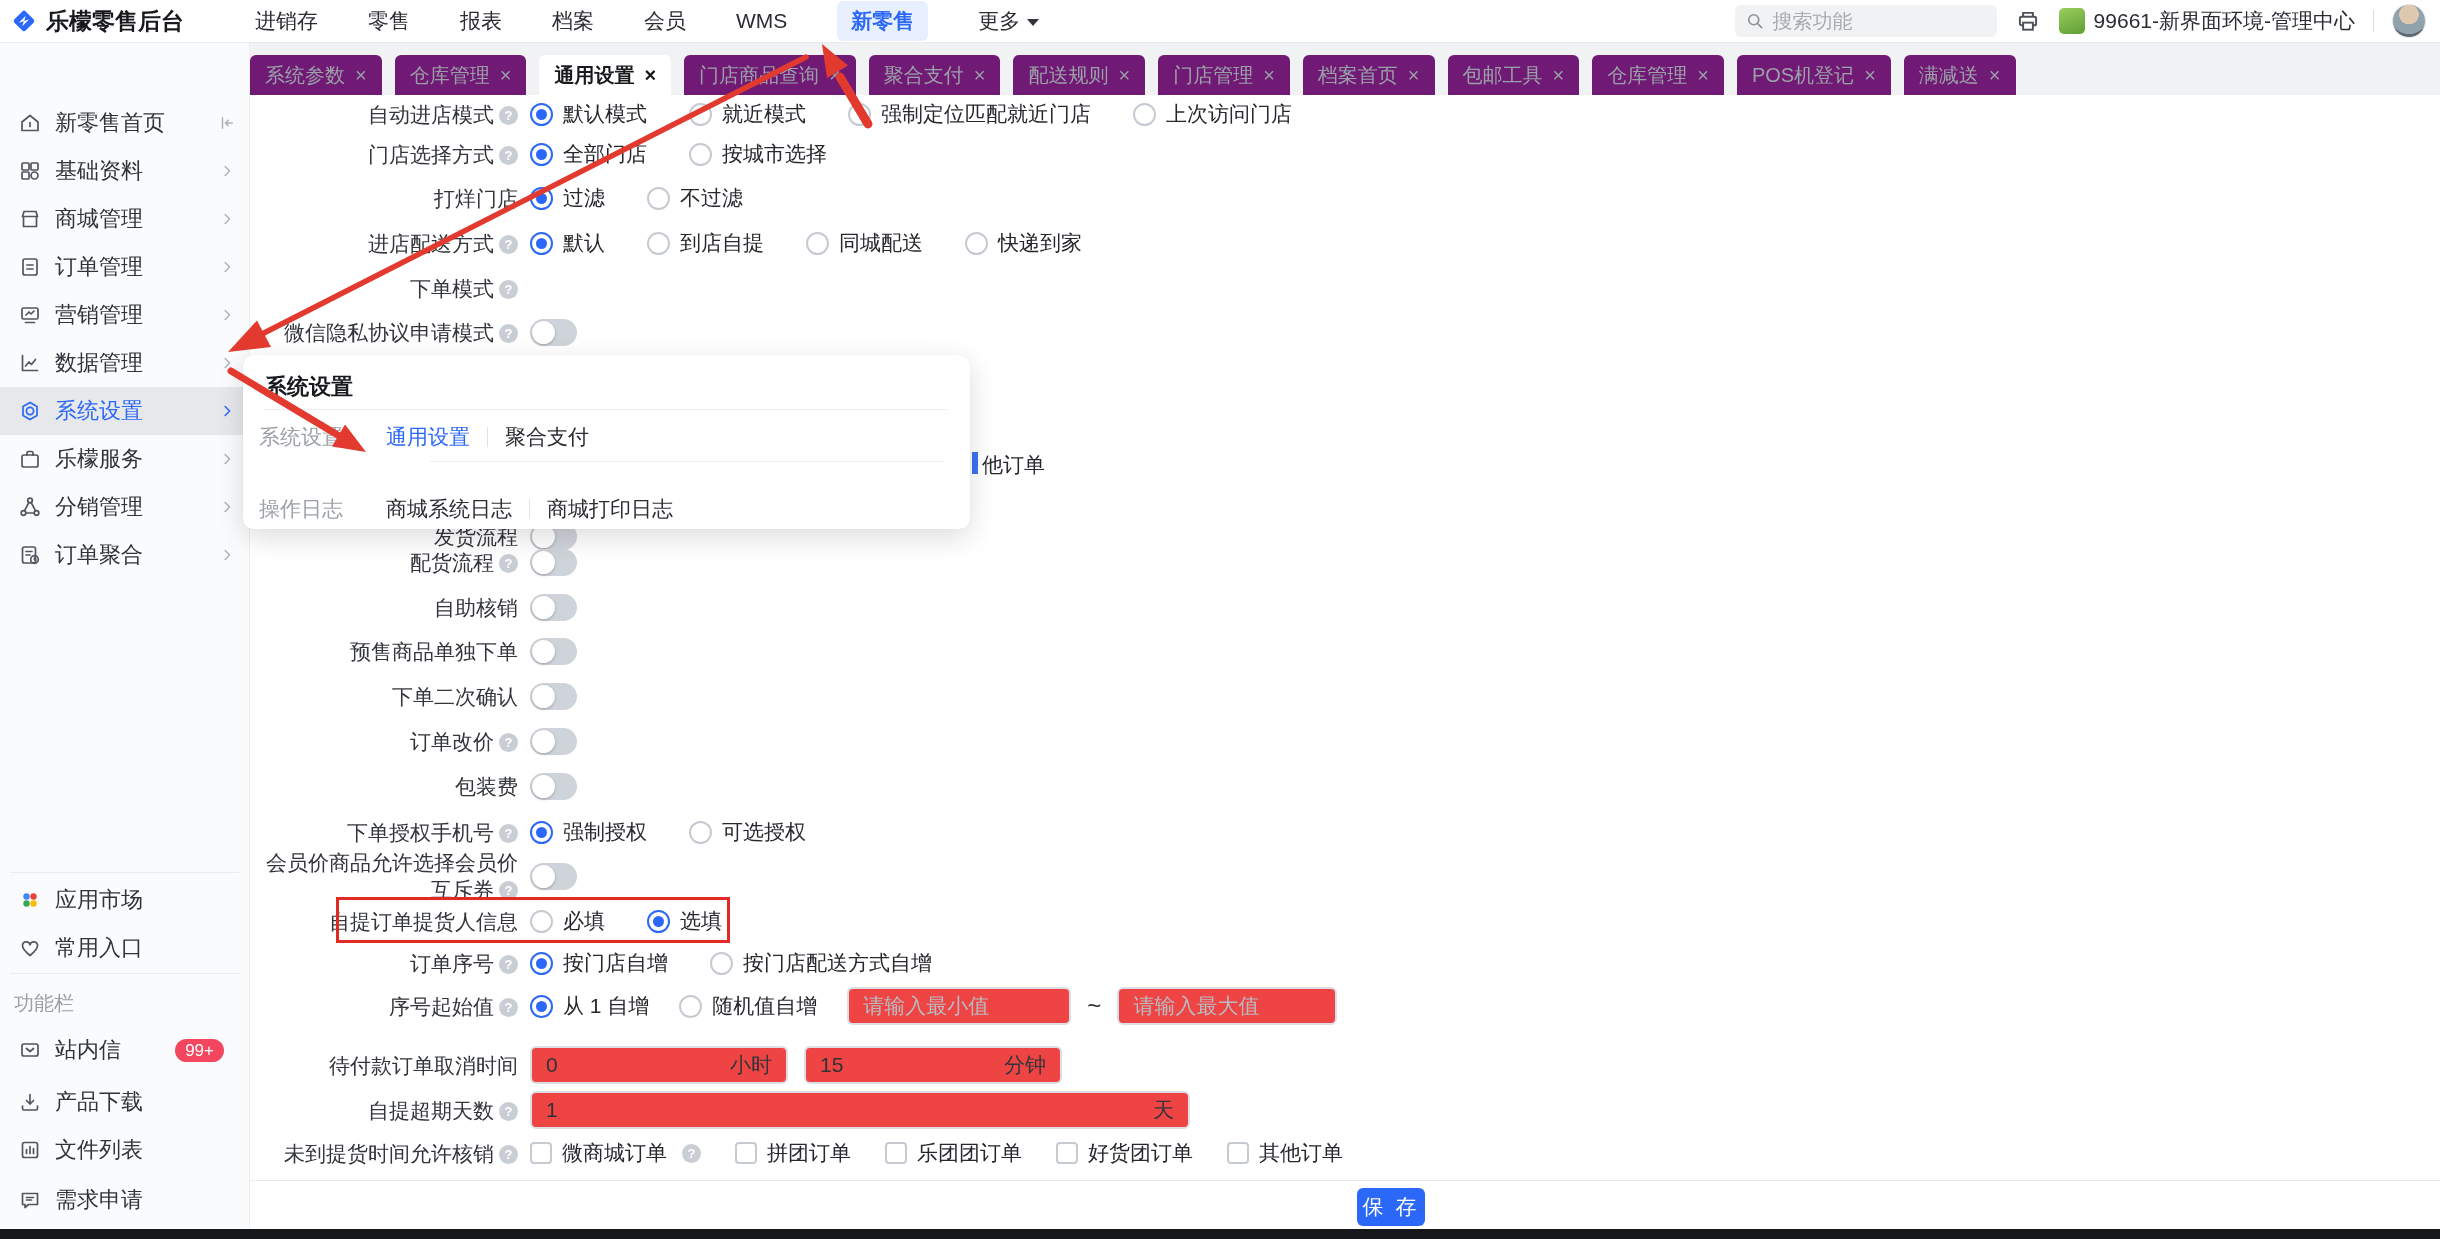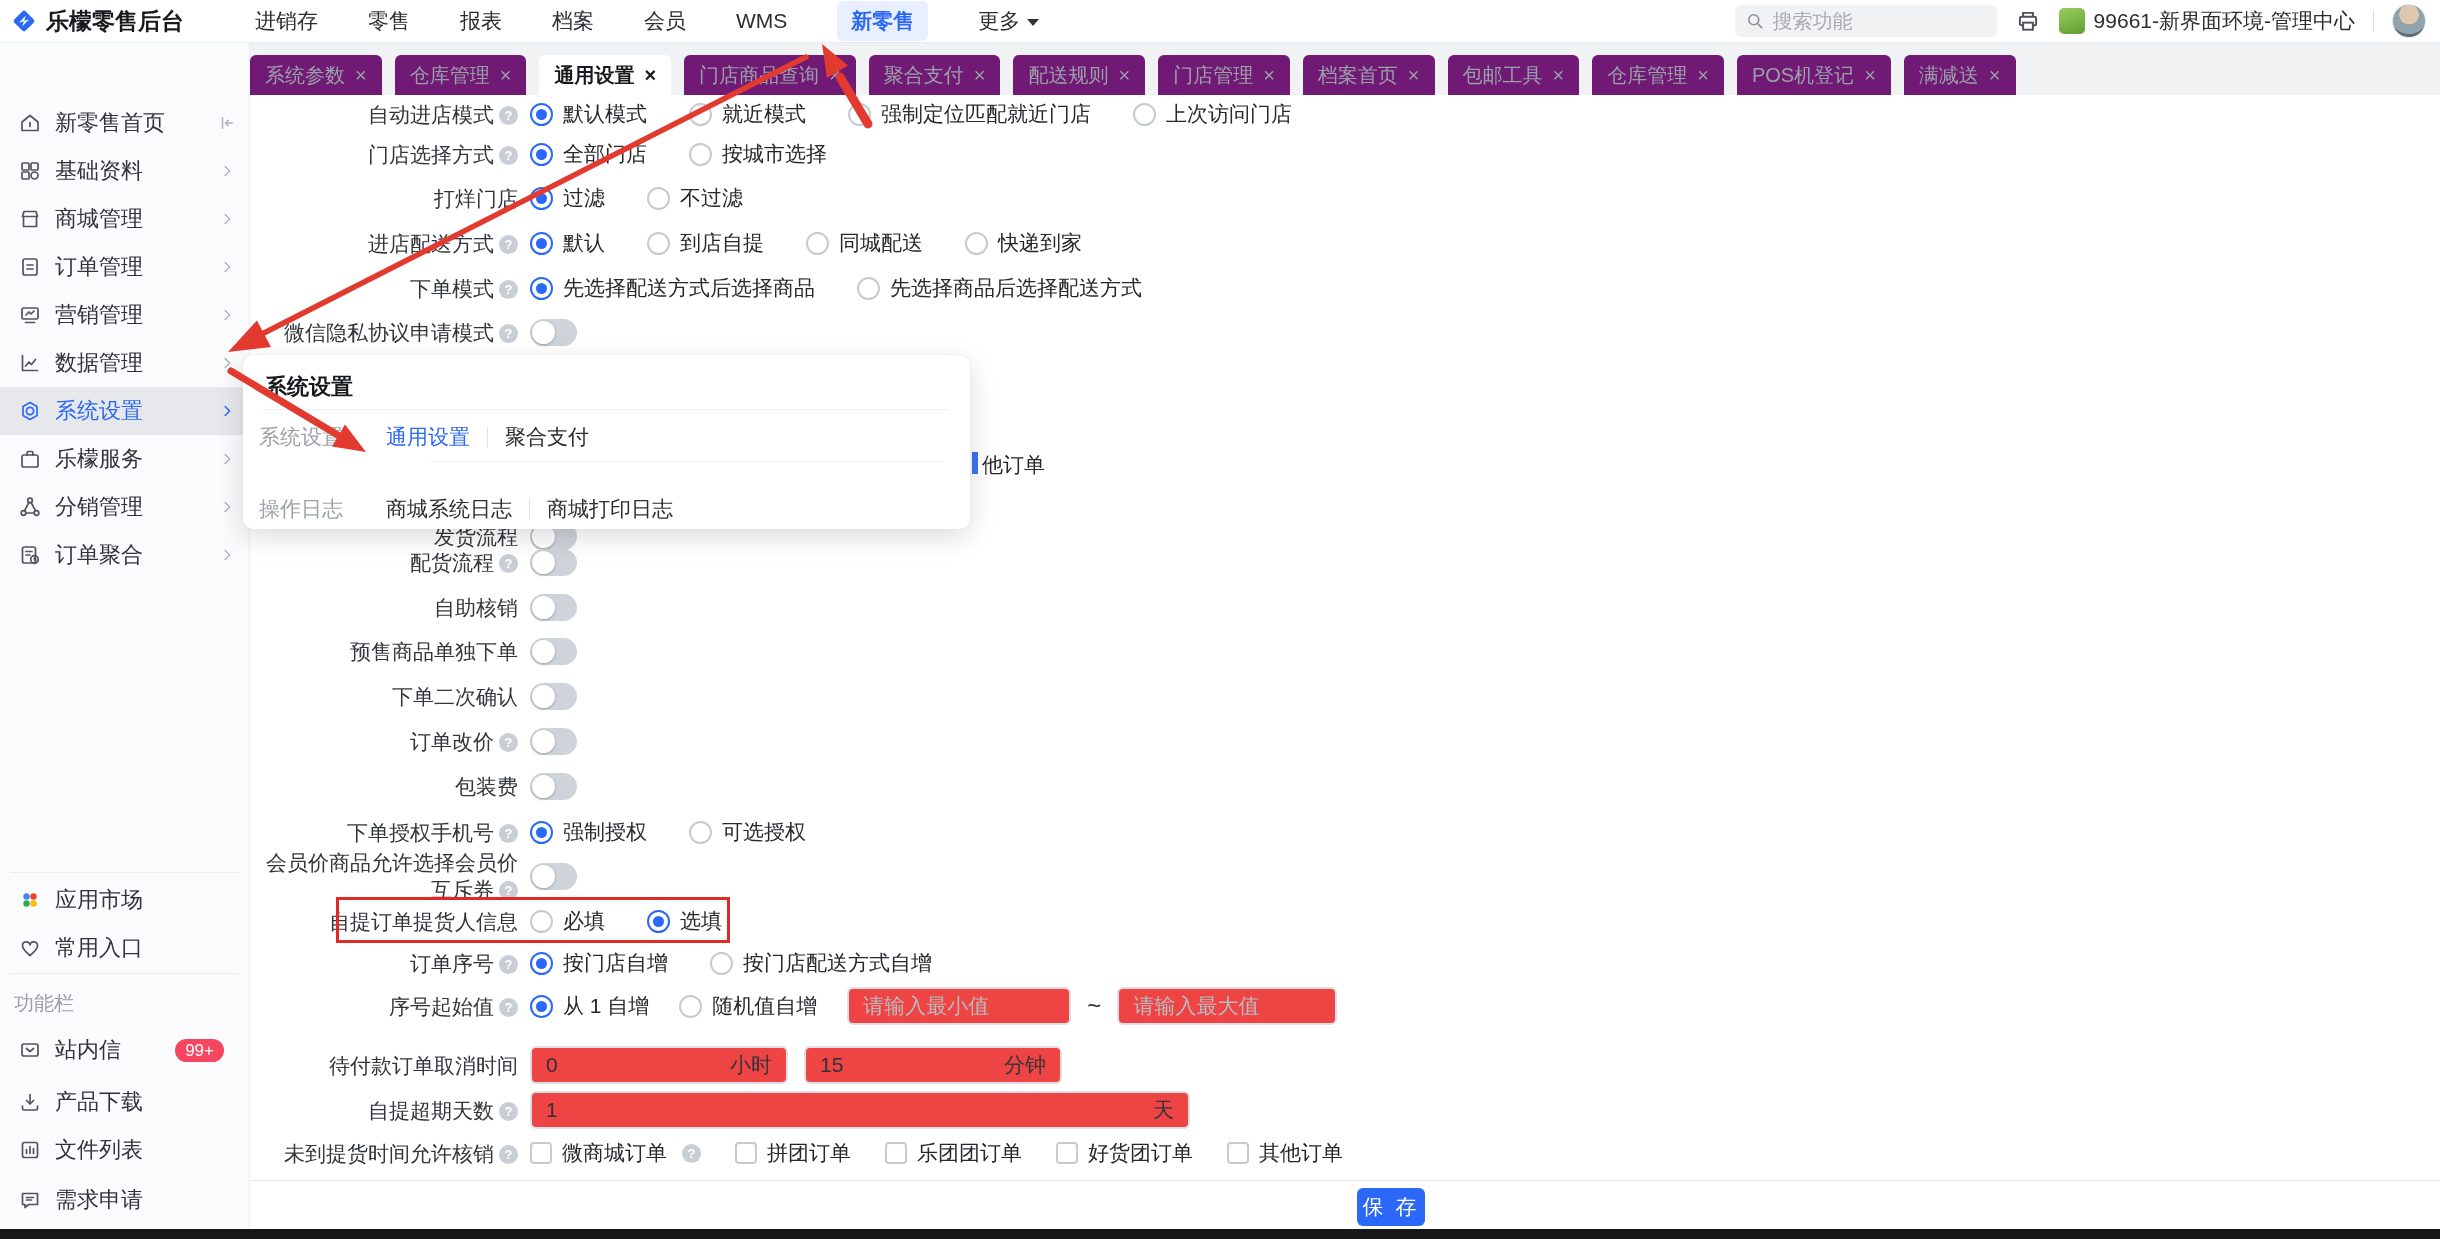--- a/index.html
+++ b/index.html
@@ -439,30 +439,20 @@
       </span>
     <span class="opt">
         <span class="radio"></span>
         <span>快递到家</span>
       </span>
   </div>
 </div>
 
 <div class="frow" style="top:266px">
   <div class="flabel"><span>下单模式</span><span class="help">?</span></div>
-  <div class="fctrl">
-    <span class="opt">
-        <span class="radio on"></span>
-        <span>先选择配送方式后选择商品</span>
-      </span>
-    <span class="opt">
-        <span class="radio"></span>
-        <span>先选择商品后选择配送方式</span>
-      </span>
-  </div>
 </div>
 
 <div class="frow" style="top:310px">
   <div class="flabel"><span>微信隐私协议申请模式</span><span class="help">?</span></div>
   <div class="fctrl">
       <span class="toggle"></span>
     </div>
 </div>
 
 <div class="frow" style="top:514px">

